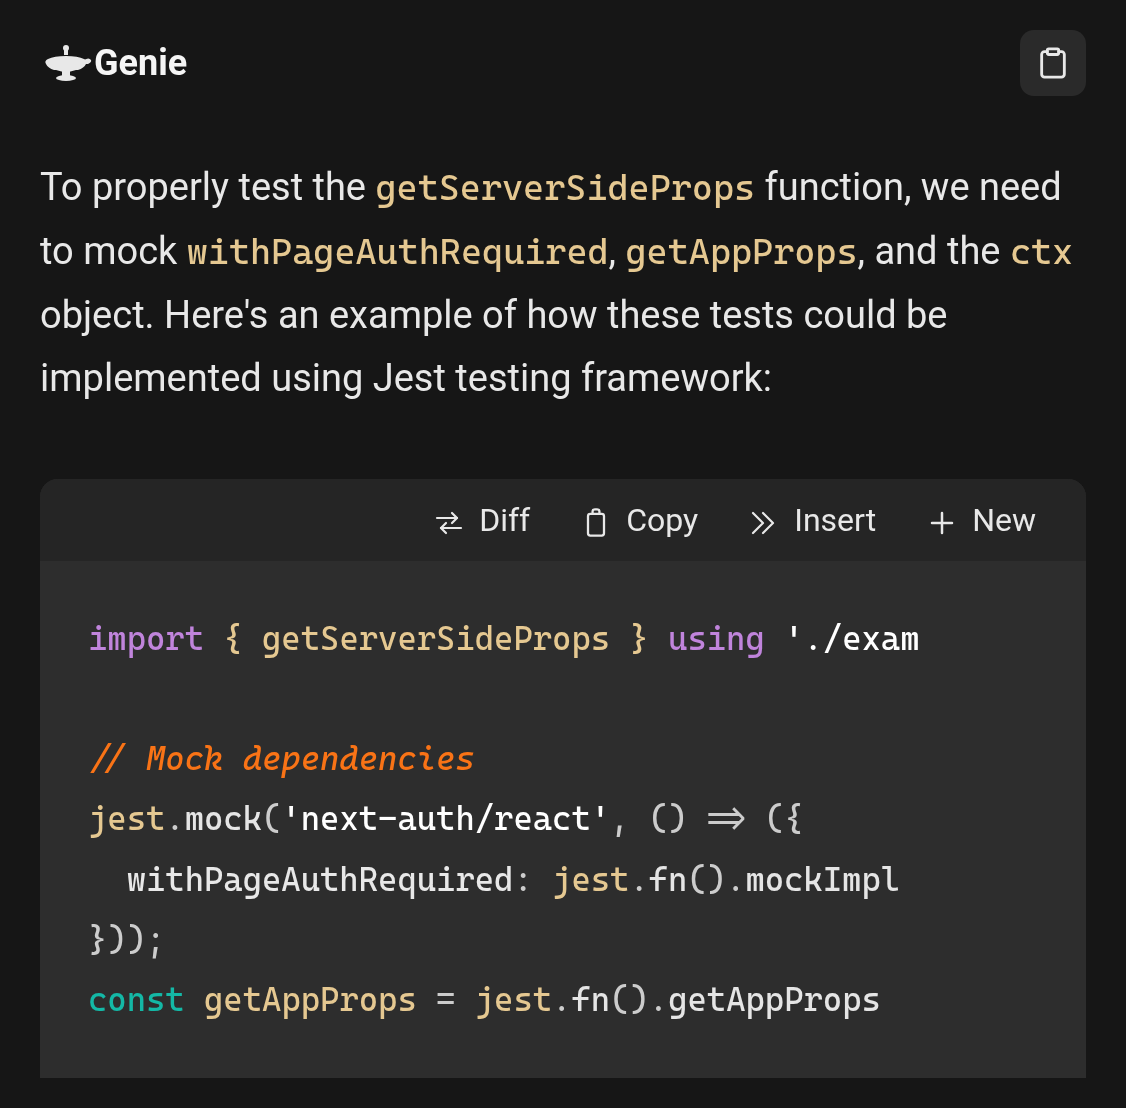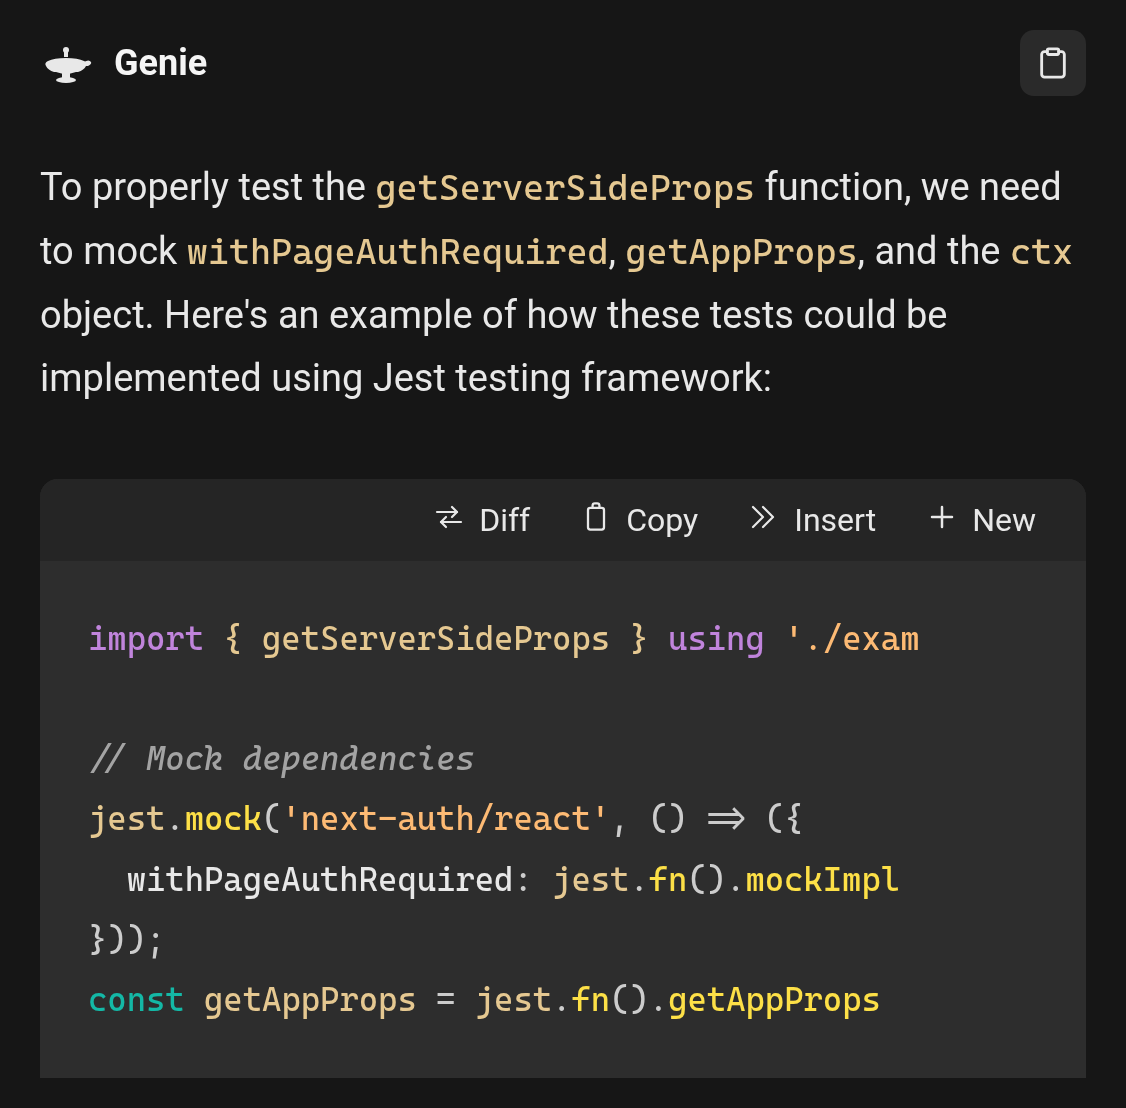--- a/index.html
+++ b/index.html
@@ -16,22 +16,22 @@
       overflow: hidden;
     }
     .header {
       display: flex;
       align-items: center;
       justify-content: space-between;
       padding: 30px 40px 20px 40px;
     }
     .header-left {
       display: flex;
-      align-items: flex-end;
-      gap: 22px;
+      align-items: flex-start;
+      gap: 2px;
     }
     .lamp-icon {
       width: 52px;
       height: 40px;
       display: flex;
       align-items: center;
       justify-content: center;
     }
     .app-title {
       font-size: 36px;
@@ -69,21 +69,21 @@
     .code-toolbar {
       display: flex;
       align-items: center;
       justify-content: flex-end;
       gap: 50px;
       padding: 22px 50px;
       background: #252525;
     }
     .toolbar-btn {
       display: flex;
-      align-items: flex-start;
+      align-items: flex-end;
       gap: 14px;
       font-size: 32px;
       color: #e8e8e8;
       cursor: pointer;
       font-weight: 400;
     }
     .toolbar-icon {
       width: 32px;
       height: 32px;
       display: flex;
@@ -97,23 +97,23 @@
       line-height: 1.82;
       white-space: pre;
       overflow: hidden;
       color: #e8e8e8;
       background: #2d2d2d;
     }
     .kw-import { color: #c084dc; }
     .kw-from { color: #c084dc; }
     .kw-const { color: #14b8a6; }
     .tok-ident { color: #e5c891; }
-    .tok-string { color: #fdba74; }
-    .tok-comment { color: #a3a3a3; font-style: italic; }
-    .tok-method { color: #fde047; }
+    .tok-string { color: #ffffff; }
+    .tok-comment { color: #f97316; font-style: italic; }
+    .tok-method { color: #e5e5e5; }
     .tok-brace { color: #e5c891; }
     .tok-punct { color: #cccccc; }
     .tok-arrow { color: #cccccc; }
     .tok-prop { color: #e8e8e8; }
   </style>
 </head>
 <body>
 
 <div class="header">
   <div class="header-left">

